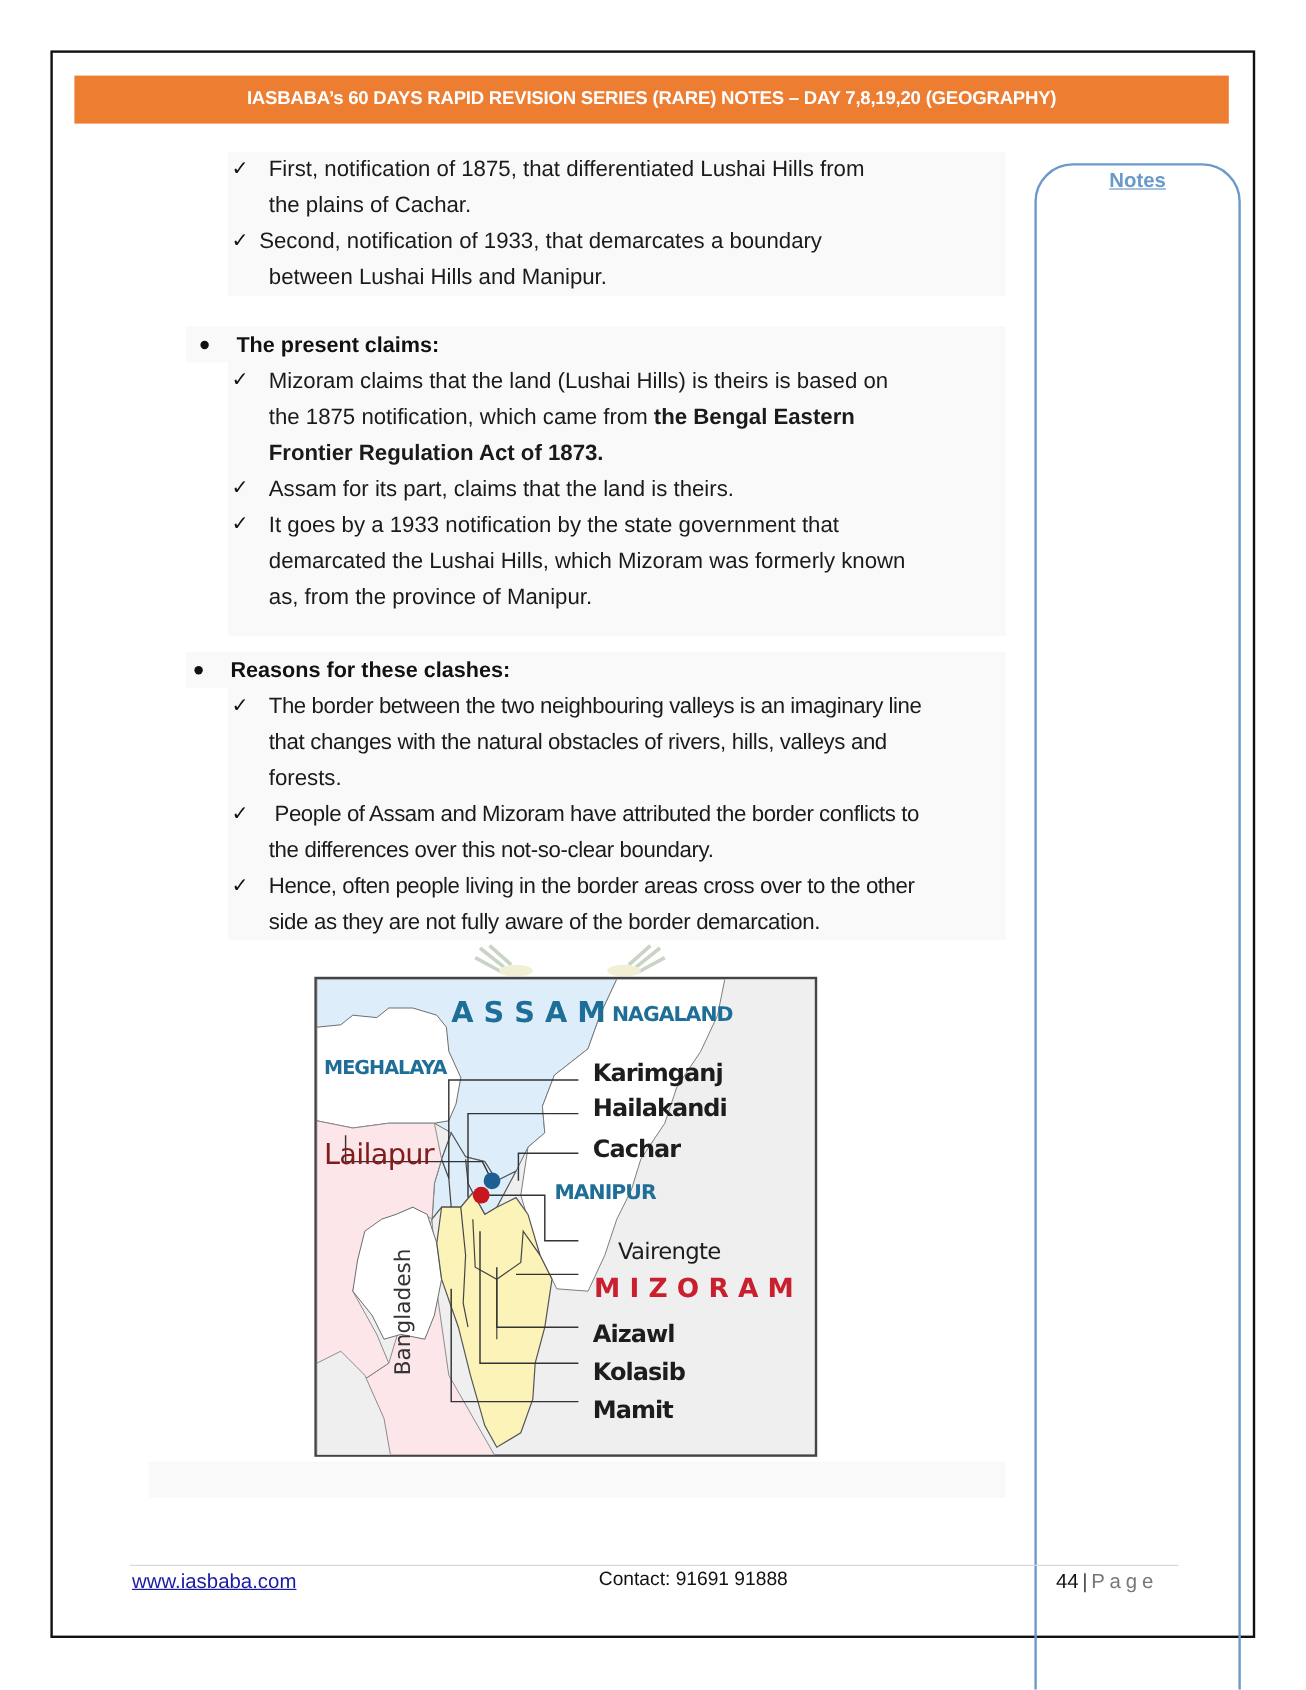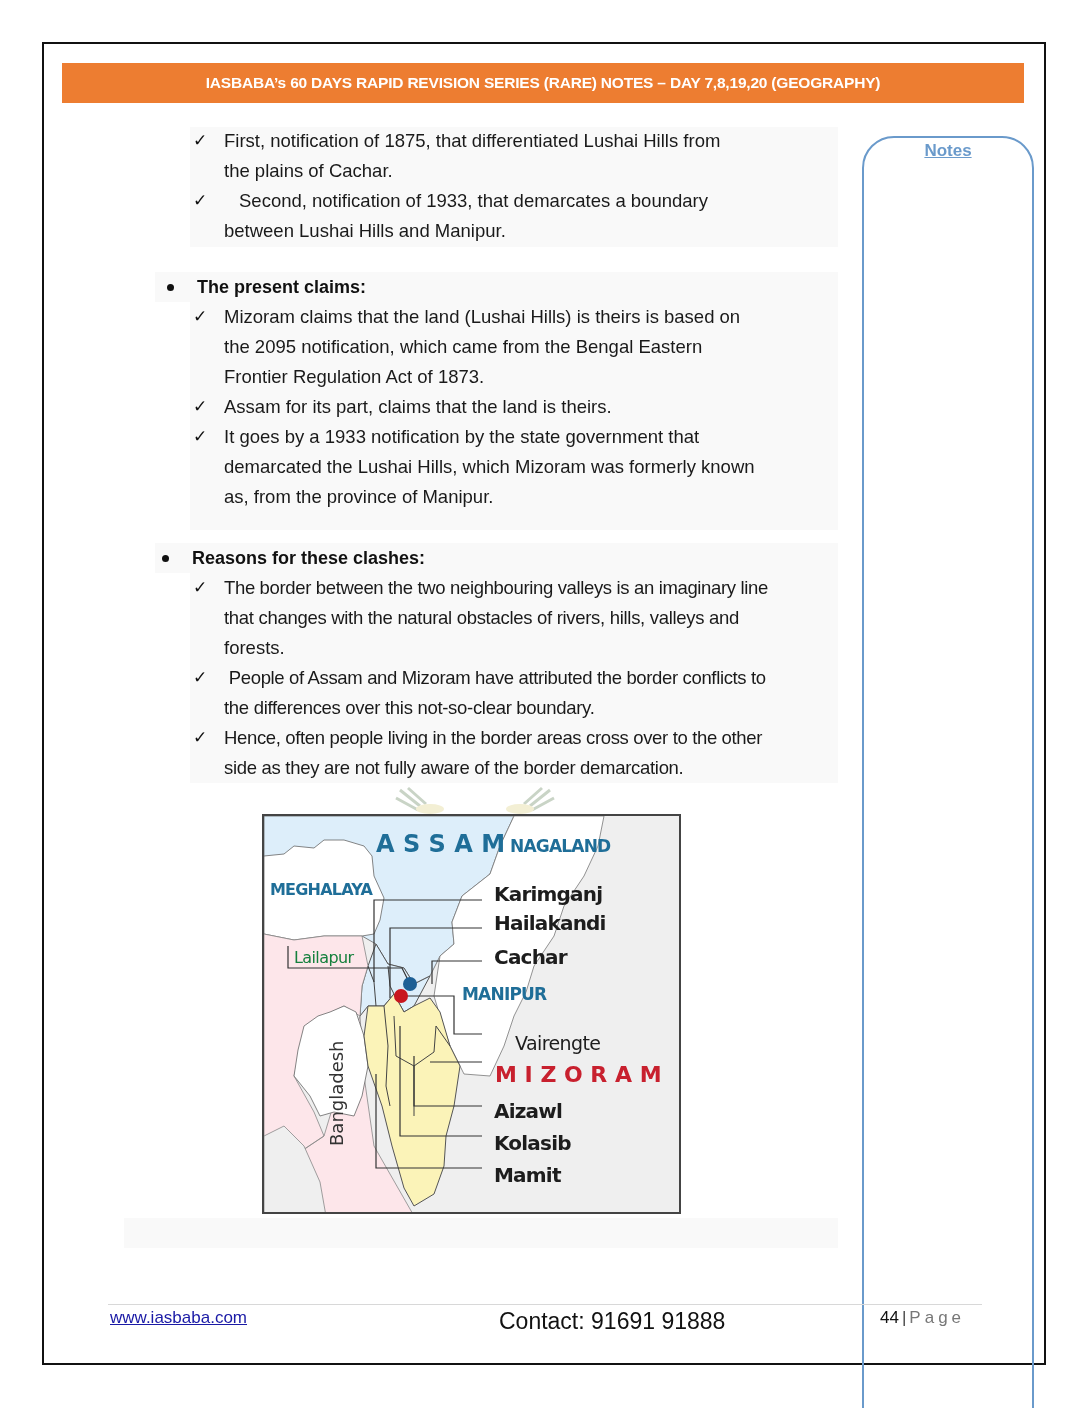--- a/index.html
+++ b/index.html
@@ -12,36 +12,36 @@
     color: #fff; font-weight: bold; font-size: 15.5px; display: flex; align-items: center; justify-content: center;
     letter-spacing: -0.2px; font-family: "Liberation Sans", sans-serif; }
 
   .shade { position: absolute; background: #f9f9f9; }
 
   .content { position: absolute; left: 0; top: 0; width: 1088px; }
   .line { position: absolute; font-size: 18.5px; line-height: 30px; white-space: nowrap; color: #1a1a1a; }
   .check { position: absolute; font-size: 17px; line-height: 30px; color: #111; }
   .bullet { position: absolute; width: 7px; height: 7px; border-radius: 50%; background: #111; }
   .heading { position: absolute; font-size: 18px; line-height: 30px; font-weight: bold; white-space: nowrap; color: #111; }
-  b.strong { font-weight: normal; }
+  b.strong { font-weight: bold; }
 
   .notes-box { position: absolute; left: 862px; top: 136px; width: 172px; height: 1400px;
     border: 2.5px solid #6a9acb; border-radius: 32px; }
   .notes-label { position: absolute; left: 0; right: 0; top: 0; text-align: center; font-size: 17px; font-weight: bold;
     color: #6a9acb; text-decoration: underline; line-height: 22px; }
 
   .map-wrap { position: absolute; left: 262px; top: 814px; width: 419px; height: 400px; border: 2px solid #444; background: #efefef; overflow: hidden; }
   .map-wrap svg { position: absolute; left: 0; top: 0; }
   .map-label { position: absolute; font-family: "DejaVu Sans", sans-serif; font-weight: bold; white-space: nowrap; }
   .lbl-state-blue { color: #1f6e98; }
   .lbl-district { color: #1d1d1d; font-size: 20px; letter-spacing: -0.8px; }
 
   .footer-rule { position: absolute; left: 108px; top: 1304px; width: 874px; height: 1px; background: #d8d8d8; }
   .footer-link { position: absolute; left: 110px; top: 1308px; font-size: 17px; color: #1a1aa6; text-decoration: underline; text-align: center; }
-  .footer-contact { position: absolute; left: 499px; top: 1308px; font-size: 23px; color: #111; }
+  .footer-contact { position: absolute; left: 499px; top: 1308px; font-size: 16px; color: #111; }
   .footer-page { position: absolute; left: 880px; top: 1308px; font-size: 17px; color: #111; }
   .footer-page .sep { color: #444; margin: 0 3px; }
   .footer-page .pg { color: #777; letter-spacing: 4px; }
 </style>
 </head>
 <body>
 
 <div class="page-frame"></div>
 
 <div class="header-banner">
@@ -53,32 +53,32 @@
 <div class="shade" style="left:190px; top:302px; width:648px; height:228px;"></div>
 <div class="shade" style="left:155px; top:543px; width:683px; height:30px;"></div>
 <div class="shade" style="left:190px; top:573px; width:648px; height:210px;"></div>
 <div class="shade" style="left:124px; top:1218px; width:714px; height:30px;"></div>
 
 <div class="content">
   <span class="check" style="left:193px; top:126px;">✓</span>
   <div class="line" style="left:224px; top:126px;">First, notification of 1875, that differentiated Lushai Hills from</div>
   <div class="line" style="left:224px; top:156px;">the plains of Cachar.</div>
   <span class="check" style="left:193px; top:186px;">✓</span>
-  <div class="line" style="left:239px; top:186px;text-align:center;">Second, notification of 1933, that demarcates a boundary</div>
+  <div class="line" style="left:216px; top:186px;text-align:center;">Second, notification of 1933, that demarcates a boundary</div>
   <div class="line" style="left:224px; top:216px;">between Lushai Hills and Manipur.</div>
 </div>
 
 <div class="content">
   <span class="bullet" style="left:167px; top:284px;"></span>
   <div class="heading" style="left:197px; top:272px;">The present claims:</div>
 
   <span class="check" style="left:193px; top:302px;">✓</span>
   <div class="line" style="left:224px; top:302px;">Mizoram claims that the land (Lushai Hills) is theirs is based on</div>
   <div class="line" style="left:224px; top:332px;">
-    <span>the 2095 notification, which came from </span><b class="strong">the Bengal Eastern</b>
+    <span>the 1875 notification, which came from </span><b class="strong">the Bengal Eastern</b>
   </div>
   <div class="line" style="left:224px; top:362px;">
     <b class="strong">Frontier Regulation Act of 1873.</b>
   </div>
 
   <span class="check" style="left:193px; top:392px;">✓</span>
   <div class="line" style="left:224px; top:392px;">Assam for its part, claims that the land is theirs.</div>
 
   <span class="check" style="left:193px; top:422px;">✓</span>
   <div class="line" style="left:224px; top:422px;">It goes by a 1933 notification by the state government that</div>
@@ -150,21 +150,21 @@
     <circle cx="137" cy="180" r="7" fill="#c8161e"></circle>
   </svg>
 
   <div class="map-label lbl-state-blue" style="left:112px; top:14px; font-size:24px;">A S S A M</div>
   <div class="map-label lbl-state-blue" style="left:246px; top:20px; font-size:17px; letter-spacing:-0.8px;">NAGALAND</div>
   <div class="map-label lbl-state-blue" style="left:6px; top:64px; font-size:16px; letter-spacing:-0.8px;">MEGHALAYA</div>
   <div class="map-label lbl-state-blue" style="left:198px; top:168px; font-size:17px; letter-spacing:-0.8px;">MANIPUR</div>
   <div class="map-label" style="left:231px; top:246px; font-size:22px; color:#c8202e;">M I Z O R A M</div>
   <div class="map-label" style="left:62px; top:330px; font-size:18px; font-weight:normal; color:#333; transform:rotate(-90deg); transform-origin:left top;">Bangladesh</div>
 
-  <div class="map-label" style="left:6px; top:132px; font-size:16px; font-weight:normal; color:#15803d; letter-spacing:-0.6px;margin-left:24px;">Lailapur</div>
+  <div class="map-label" style="left:6px; top:132px; font-size:24px; font-weight:normal; color:#7f1d1d; letter-spacing:-0.6px;">Lailapur</div>
   <div class="map-label lbl-district" style="left:230px; top:66px;">Karimganj</div>
   <div class="map-label lbl-district" style="left:230px; top:95px;">Hailakandi</div>
   <div class="map-label lbl-district" style="left:230px; top:129px;">Cachar</div>
   <div class="map-label" style="left:230px; top:216px; font-size:19px; font-weight:normal; color:#1d1d1d; letter-spacing:-0.6px;margin-left:21px;">Vairengte</div>
   <div class="map-label lbl-district" style="left:230px; top:283px;">Aizawl</div>
   <div class="map-label lbl-district" style="left:230px; top:315px;">Kolasib</div>
   <div class="map-label lbl-district" style="left:230px; top:347px;text-align:right;">Mamit</div>
 </div>
 
 <div class="notes-box">

